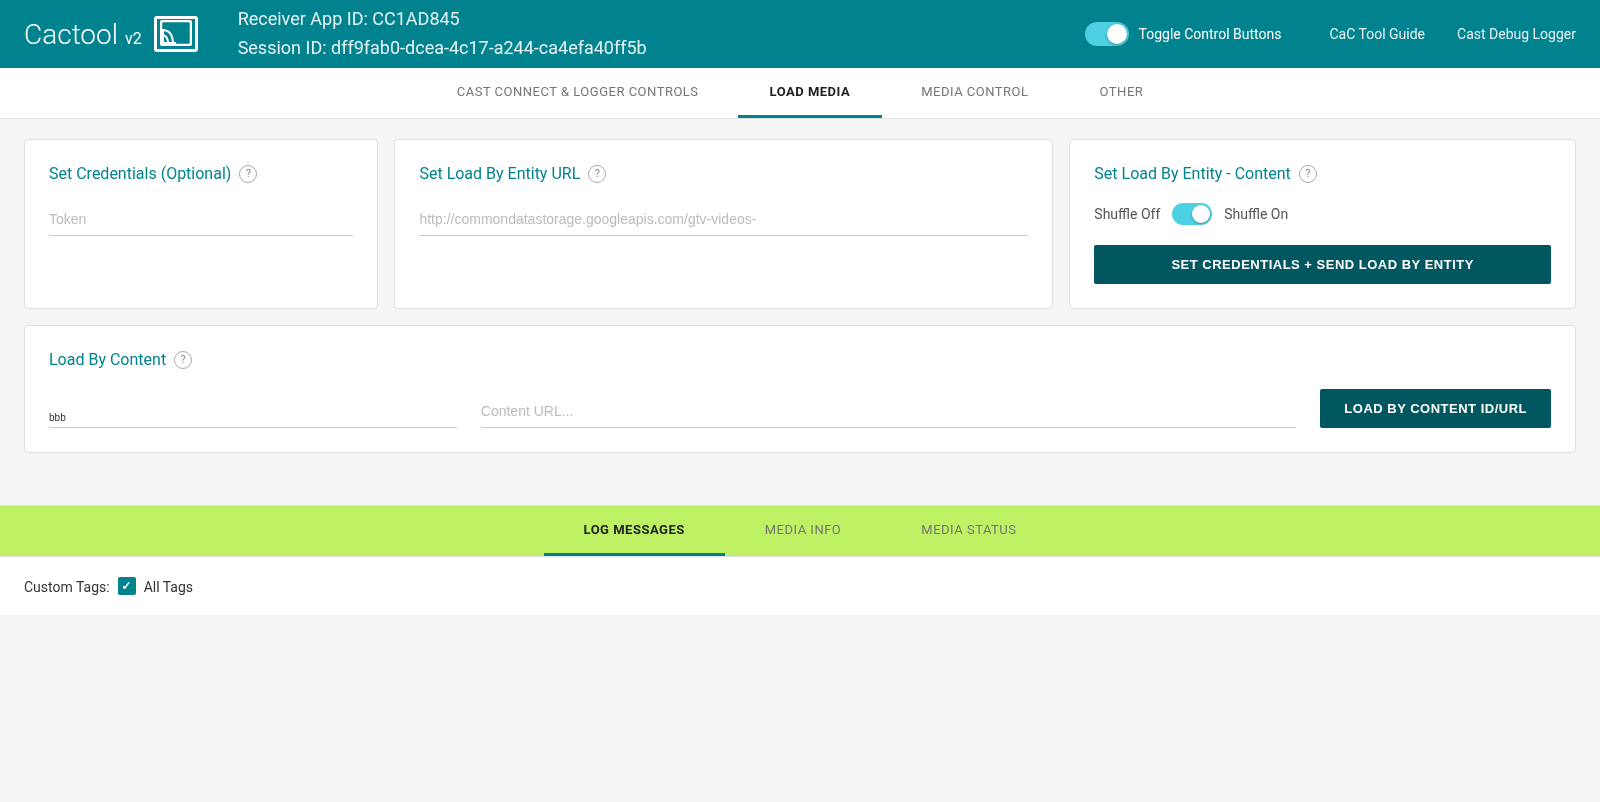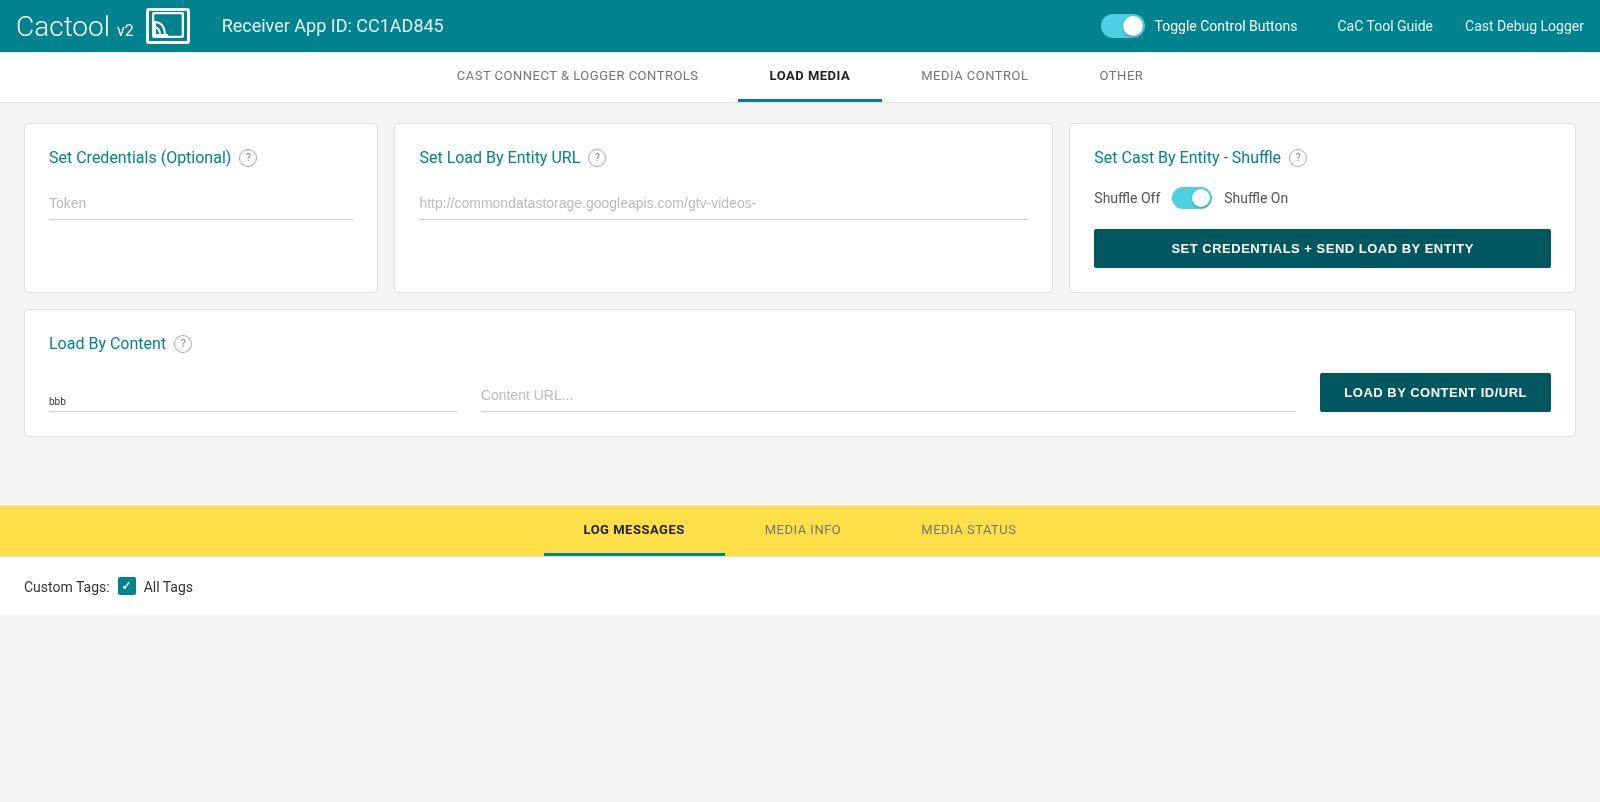--- a/index.html
+++ b/index.html
@@ -3,23 +3,24 @@
   <meta charset="utf-8">
   <style>
     * { box-sizing: border-box; margin: 0; padding: 0; }
     body { font-family: 'Roboto', Arial, sans-serif; background: #f5f5f5; font-size: 14px; color: #333; }
 
     
     .header {
       background: #00838f;
       display: flex;
       align-items: center;
-      padding: 0 16px;
-      height: 52px;
+      padding: 0 24px;
+      height: 68px;
       color: white;
+      gap: 8px;
     }
     .header-logo {
       display: flex;
       align-items: center;
       gap: 12px;
       margin-right: 32px;
     }
     .logo-text {
       font-size: 28px;
       font-weight: 300;
@@ -268,23 +269,23 @@
       font-size: 14px;
       outline: none;
       background: transparent;
     }
     .content-url-group input::placeholder {
       color: #bbb;
     }
 
     
     .bottom-section {
-      background: #fde047;
+      background: #bef264;
       border-top: 1px solid #e0e0e0;
-      margin-top: 24px;
+      margin-top: 8px;
     }
     .bottom-tabs {
       display: flex;
       justify-content: center;
       gap: 0;
       border-bottom: 1px solid #e0e0e0;
     }
     .bottom-tab {
       padding: 16px 40px;
       font-size: 13px;
@@ -356,20 +357,24 @@
         <path d="M2 15 Q8 15 8 24" stroke="white" stroke-width="2" fill="none"></path>
         <path d="M2 10 Q13 10 13 24" stroke="white" stroke-width="2" fill="none"></path>
       </svg>
     </div>
   </div>
   <div class="header-info">
     <div>
       <span>Receiver App ID:</span>
       <span>CC1AD845</span>
     </div>
+    <div>
+      <span>Session ID:</span>
+      <span>dff9fab0-dcea-4c17-a244-ca4efa40ff5b</span>
+    </div>
   </div>
   <div class="header-toggle">
     <div class="toggle-switch"></div>
     <span>Toggle Control Buttons</span>
   </div>
   <nav class="header-nav">
     <a href="#">CaC Tool Guide</a>
     <a href="#">Cast Debug Logger</a>
   </nav>
 </header>
@@ -396,21 +401,21 @@
     <div class="card card-entity-url">
       <div class="card-title">
         <span>Set Load By Entity URL</span>
         <span class="help-icon">?</span>
       </div>
       <input type="text" placeholder="http://commondatastorage.googleapis.com/gtv-videos-" style="">
     </div>
 
     <div class="card card-entity-shuffle">
       <div class="card-title">
-        <span>Set Cast By Entity - Shuffle</span>
+        <span>Set Load By Entity - Content</span>
         <span class="help-icon">?</span>
       </div>
       <div class="shuffle-row">
         <span class="shuffle-label">Shuffle Off</span>
         <div class="toggle-sm"></div>
         <span class="shuffle-label">Shuffle On</span>
       </div>
       <button class="btn-primary">SET CREDENTIALS + SEND LOAD BY ENTITY</button>
     </div>
 

